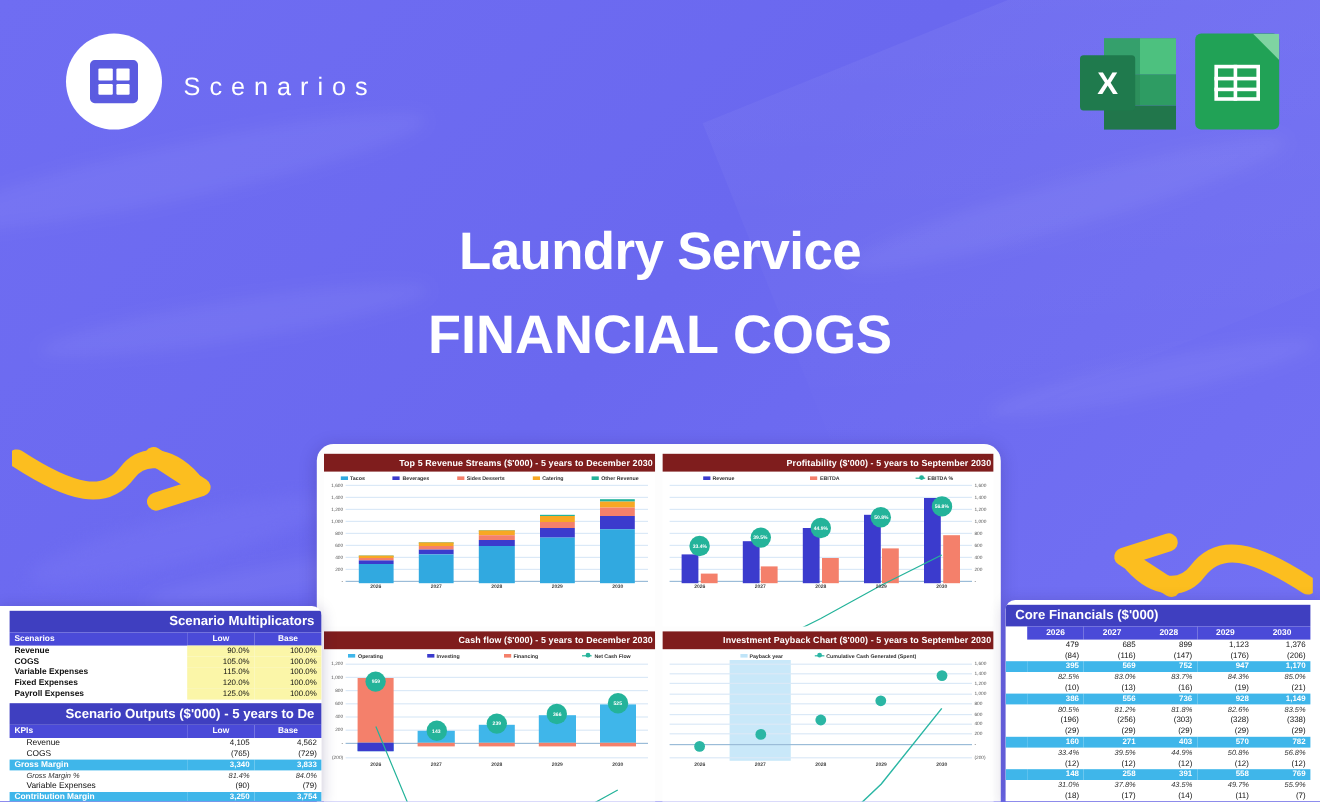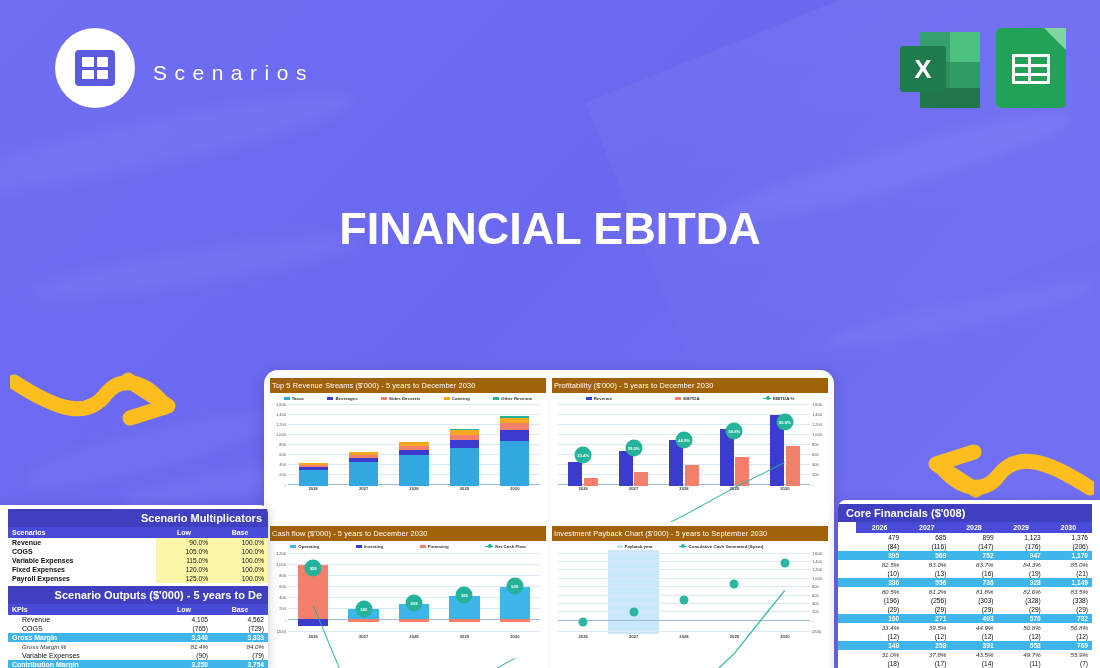--- a/index.html
+++ b/index.html
@@ -92,22 +92,22 @@
     box-shadow: 0 3px 14px rgba(30,20,90,0.22);
     padding: 8px 6px 0 6px;
     display: grid;
     grid-template-columns: 1fr 1fr;
     grid-template-rows: 1fr 1fr;
     gap: 4px 6px;
     overflow: hidden;
   }
   .chart-card { background:#fff; overflow:hidden; position:relative; }
   .chart-title {
-    background: #a16207; color:#fff;
-    font-size: 7.4px; font-weight: 400; text-align:left;
+    background: #7f1d1d; color:#fff;
+    font-size: 7.4px; font-weight: 700; text-align:right;
     padding: 3px 2px; letter-spacing: 0.1px;
     white-space: nowrap;
   }
   .chart-legend {
     display:flex; justify-content:space-around; align-items:center;
     padding: 3px 2px 1px 2px;
   }
   .lg { display:flex; align-items:center; gap:2px; font-size:4.4px; font-weight:700; color:#333; }
   .lg .sw { width:6px; height:3px; display:inline-block; }
   .lg .swl { width:8px; height:1.6px; display:inline-block; position:relative; }
@@ -218,21 +218,22 @@
     <div style="position:absolute;left:0;top:0;width:70px;height:80px;background:#21a256;border-radius:5px;"></div>
     <div style="position:absolute;right:0;top:0;width:22px;height:22px;background:#7fd4a2;clip-path:polygon(0 0,100% 100%,100% 0);"></div>
     <div style="position:absolute;left:16px;top:26px;width:38px;height:30px;border:3px solid #ffffff;"></div>
     <div style="position:absolute;left:16px;top:36px;width:38px;height:3px;background:#ffffff;"></div>
     <div style="position:absolute;left:16px;top:45px;width:38px;height:3px;background:#ffffff;"></div>
     <div style="position:absolute;left:32px;top:26px;width:3px;height:30px;background:#ffffff;"></div>
   </div>
 </div>
 
 <div class="headline">
-  <div class="l2">FINANCIAL EBITDA</div>
+  <div class="l1">Laundry Service</div>
+  <div class="l2">FINANCIAL COGS</div>
 </div>
 
 <svg class="arrow-left" width="200" height="80" viewBox="0 0 200 80">
   <path d="M4 22 C 50 52, 78 58, 96 34 C 108 18, 130 18, 150 40" stroke="#fcbe1f" stroke-width="15" fill="none" stroke-linecap="round"></path>
   <path d="M118 20 L 158 46 L 120 58" stroke="#fcbe1f" stroke-width="15" fill="none" stroke-linecap="round" stroke-linejoin="round"></path>
 </svg>
 
 <svg class="arrow-right" width="180" height="80" viewBox="0 0 180 80">
   <path d="M176 58 C 130 28, 102 22, 84 46 C 72 62, 50 62, 30 40" stroke="#fcbe1f" stroke-width="15" fill="none" stroke-linecap="round"></path>
   <path d="M62 60 L 22 34 L 60 22" stroke="#fcbe1f" stroke-width="15" fill="none" stroke-linecap="round" stroke-linejoin="round"></path>
@@ -338,21 +339,21 @@
         <span>2026</span>
           <span>2027</span>
         <span>2028</span>
           <span>2029</span>
         <span>2030</span>
       </div>
     </div>
   </div>
 
   <div class="chart-card">
-    <div class="chart-title">Profitability ($'000) - 5 years to December 2030</div>
+    <div class="chart-title">Profitability ($'000) - 5 years to September 2030</div>
     <div class="chart-legend">
       <span class="lg">
           <i class="sw" style="background:#3b3bcd"></i>
           <span>Revenue</span>
         </span>
       <span class="lg">
           <i class="sw" style="background:#f4806b"></i>
           <span>EBITDA</span>
         </span>
       <span class="lg">
@@ -635,21 +636,21 @@
     <tr class="rowhl">
           <td class="lbl">Contribution Margin</td>
           <td class="num">3,250</td>
           <td class="num">3,754</td>
         </tr>
   </tbody>
     </table>
 </div>
 
 <div class="tbl-panel tbl-right">
-  <div class="tbl-band rgt">Core Financials ($'008)</div>
+  <div class="tbl-band rgt">Core Financials ($'000)</div>
   <table>
     <tbody>
         <tr>
       <th style="background:transparent"></th>
       <th>2026</th>
       <th>2027</th>
       <th>2028</th>
       <th>2029</th>
       <th>2030</th>
     </tr>

